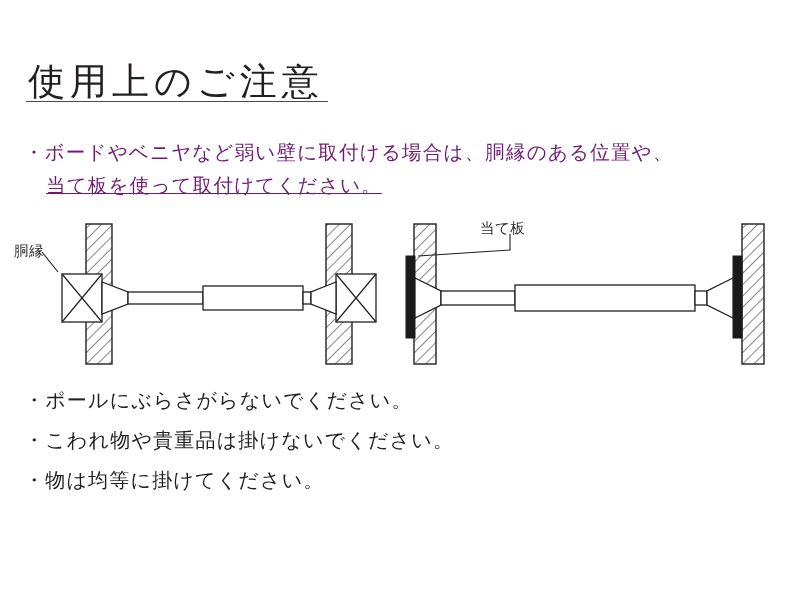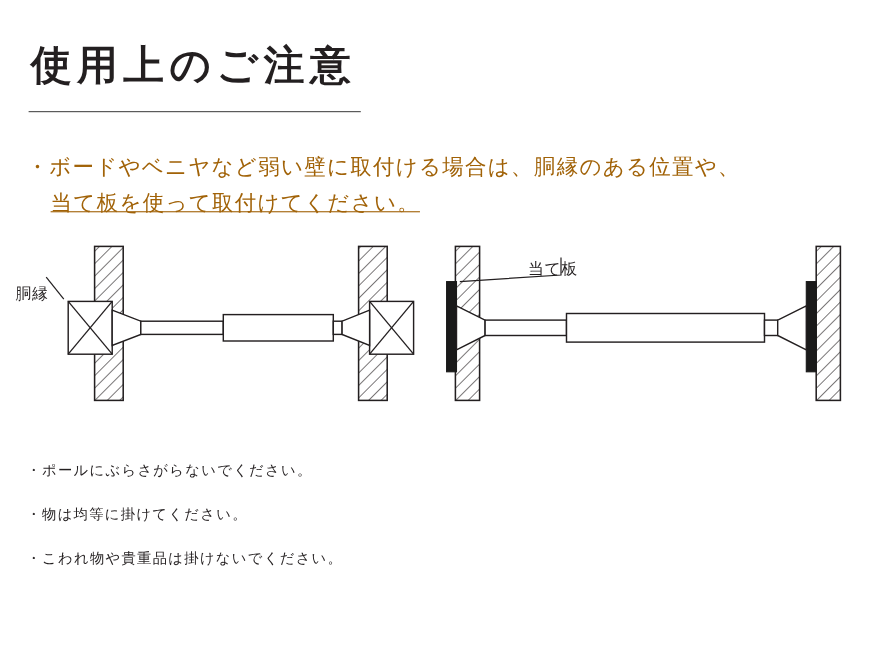--- a/index.html
+++ b/index.html
@@ -16,70 +16,69 @@
   }
   .page {
     position: relative;
     width: 800px;
     height: 603px;
     box-sizing: border-box;
   }
   .title {
     position: absolute;
     left: 28px;
-    top: 10px;
+    top: 32px;
     font-size: 37px;
     letter-spacing: 5px;
-    font-weight: 700;
+    font-weight: 400;
     color: #231f20;
     white-space: nowrap;
   }
   .title-rule {
     position: absolute;
     left: 26px;
     top: 101px;
     width: 302px;
     height: 1px;
     background: #4a4a4a;
   }
   .bullet-block {
     position: absolute;
     font-size: 19.5px;
     line-height: 33px;
     letter-spacing: 1.2px;
-    color: #a16207;
+    color: #701a75;
     white-space: nowrap;
   }
   .b1 { left: 24px; top: 136px; }
   .b1 .l2 { padding-left: 22px; text-decoration: underline; }
   .list-lower {
     position: absolute;
     left: 24px;
-    top: 408px;
-    font-size: 13px;
+    top: 380px;
+    font-size: 20px;
     line-height: 40px;
     letter-spacing: 1.2px;
     white-space: nowrap;
   }
   
   .diagram {
     position: absolute;
     left: 0;
     top: 212px;
     width: 800px;
     height: 170px;
   }
   .diagram svg { display: block; }
   .lbl {
     position: absolute;
     font-size: 14.5px;
     letter-spacing: 0.5px;
     color: #231f20;
     white-space: nowrap;
-    margin-top: 16px;
   }
   .lbl-dobuchi { left: 14px; top: 242px; text-align: right; }
   .lbl-atebanx { left: 480px; top: 219px; }
 </style>
 </head>
 <body>
 
 <div class="page">
 
   <h1 class="title">使用上のご注意</h1>
@@ -139,17 +138,17 @@
       <rect x="695" y="79" width="12" height="14" fill="#ffffff" stroke="#231f20" stroke-width="1.3"></rect>
       <path d="M733 66 L707 79 L707 93 L733 106 Z" fill="#ffffff" stroke="#231f20" stroke-width="1.3"></path>
     </svg>
   </div>
 
   <div class="lbl lbl-dobuchi">胴縁</div>
   <div class="lbl lbl-atebanx">当て板</div>
 
   <div class="list-lower">
     <div>・ポールにぶらさがらないでください。</div>
+    <div>・こわれ物や貴重品は掛けないでください。</div>
     <div>・物は均等に掛けてください。</div>
-    <div>・こわれ物や貴重品は掛けないでください。</div>
   </div>
 
 </div>
 
 </body></html>

